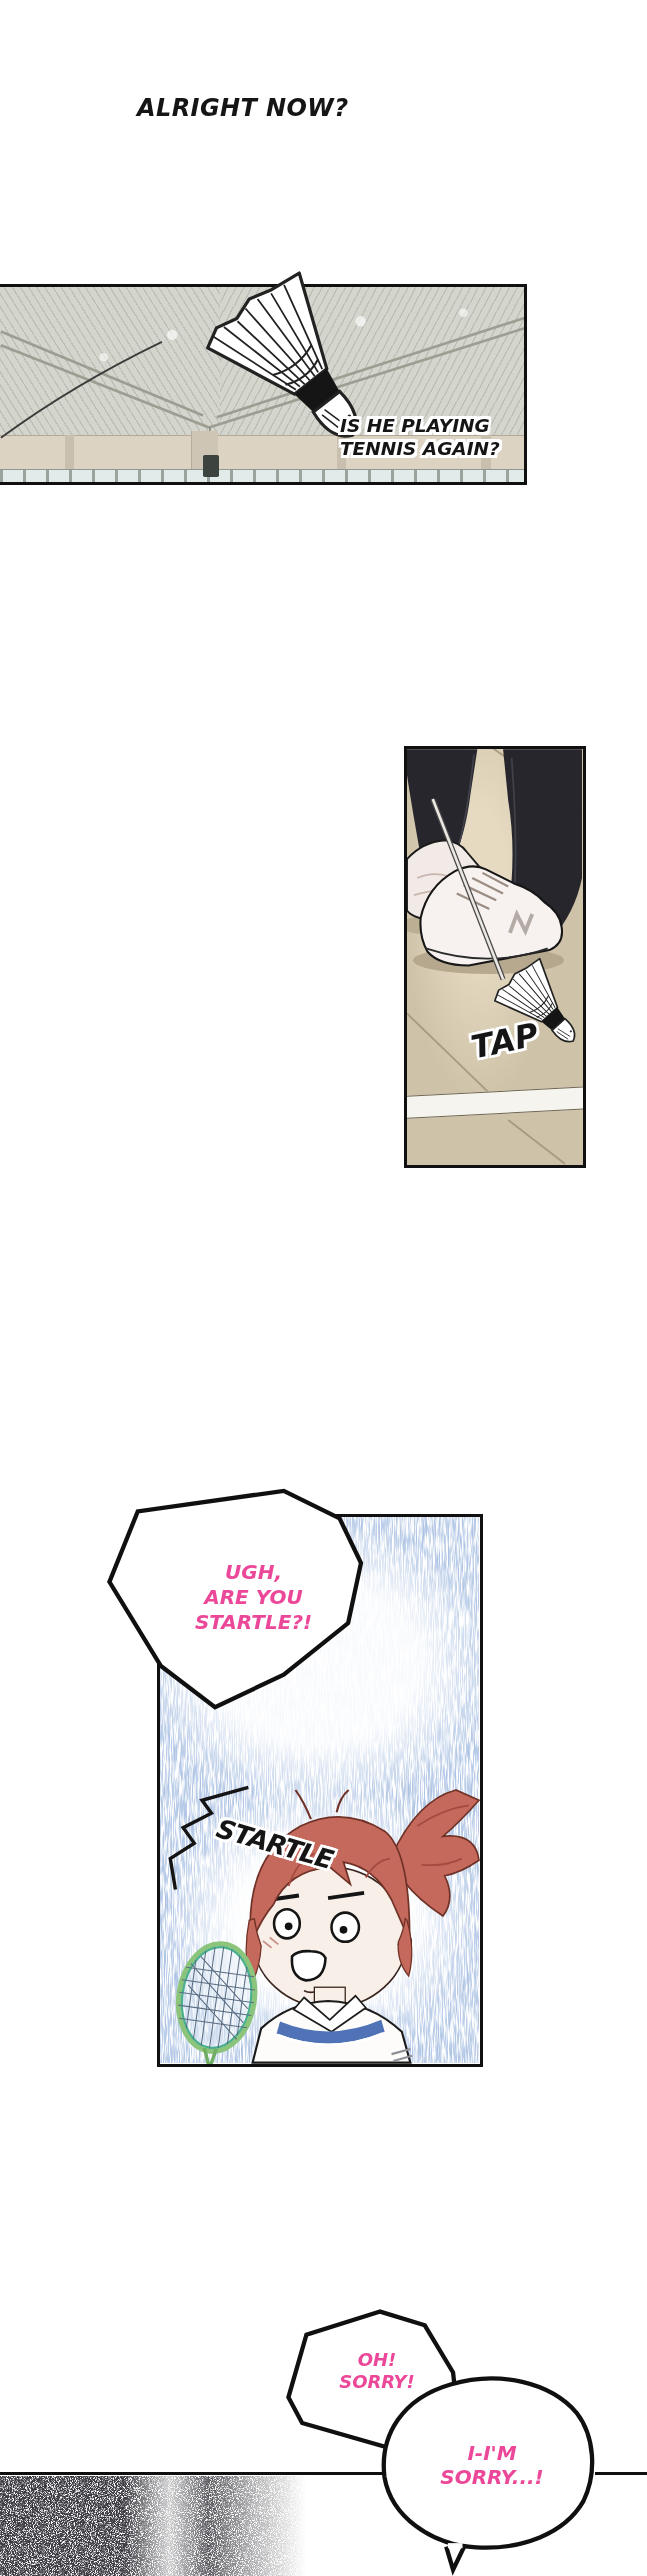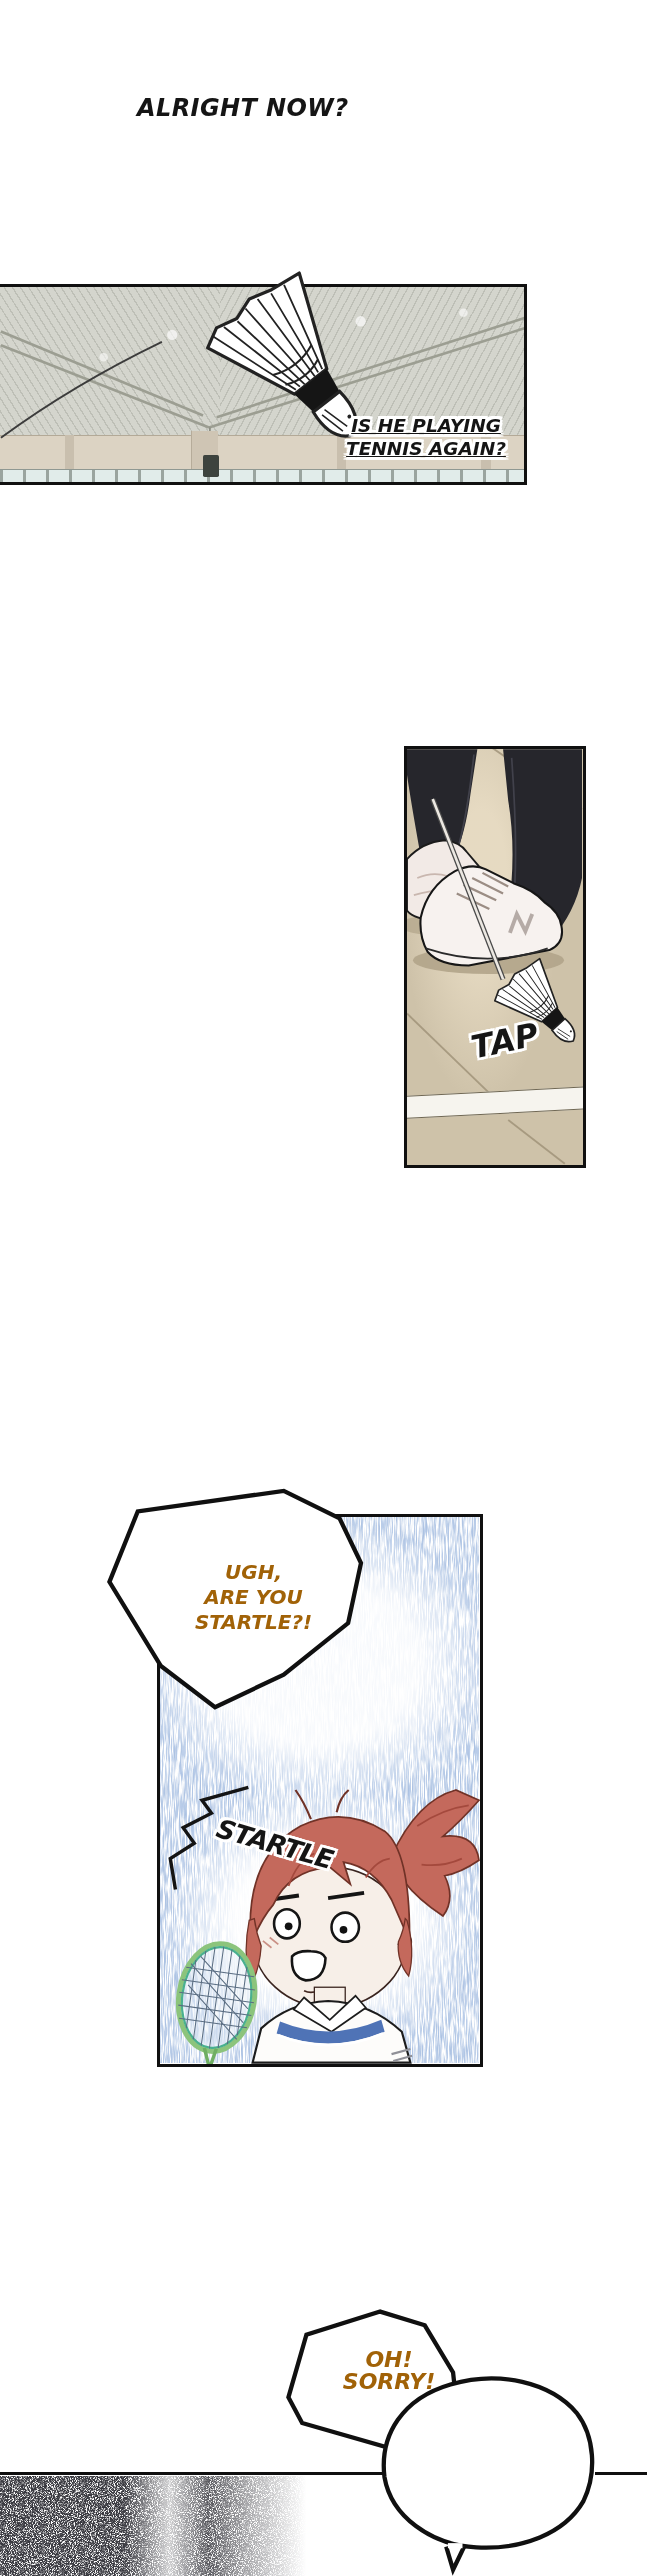--- a/index.html
+++ b/index.html
@@ -6,22 +6,22 @@
   #page{position:relative;width:647px;height:2576px;background:#fff;overflow:hidden;
         font-family:"DejaVu Sans","Liberation Sans",sans-serif;}
   .abs{position:absolute;}
   .comic{font-family:"DejaVu Sans","Liberation Sans",sans-serif;font-weight:bold;font-style:italic;
          color:#151515;white-space:nowrap;}
   .outline{text-shadow:-2.6px 0 0 #fff,2.6px 0 0 #fff,0 -2.6px 0 #fff,0 2.6px 0 #fff,
            -1.7px -1.7px 0 #fff,1.7px -1.7px 0 #fff,-1.7px 1.7px 0 #fff,1.7px 1.7px 0 #fff,
            -2.6px -2.6px 0 #fff,2.6px -2.6px 0 #fff,-2.6px 2.6px 0 #fff,2.6px 2.6px 0 #fff;}
   .panel{position:absolute;border:3.4px solid #101010;box-sizing:border-box;overflow:hidden;background:#fff;}
   svg{overflow:visible;}
-  .centertxt{text-align:center;text-decoration:underline;}
-  .bubbletxt{font-weight:bold;font-style:italic;color:#a16207;text-align:center;}
+  .centertxt{text-align:left;}
+  .bubbletxt{font-weight:bold;font-style:italic;color:#ec4899;text-align:center;}
   .bubbletxt span{display:block;}
 </style>
 </head>
 <body>
 
 <div id="page">
 
   <div class="abs comic" style="left:137px;top:94px;font-size:24px;letter-spacing:0.4px;">ALRIGHT NOW?</div>
 
   <div class="panel" style="left:0;top:284px;width:527px;height:201px;border-left:0;background:#d4d5cd;">
@@ -236,20 +236,24 @@
 
   <div class="abs" style="left:266px;top:2297px;width:381px;height:283px;z-index:9;">
     <svg width="381" height="283" viewBox="0 0 444 330">
 
       <polygon points="133,17 185,33 218,88 222,125 235,160 150,178 42,147 26,117 47,44" fill="#ffffff" stroke="#101010" stroke-width="5" stroke-linejoin="miter"></polygon>
 
       <path d="M138,210 C132,160 160,118 215,102 C272,85 332,100 362,135 C383,162 386,205 370,238 C348,276 298,295 245,292 C192,289 146,256 138,210 Z" fill="#ffffff" stroke="#101010" stroke-width="5"></path>
       <path d="M210,291 L218,318 L231,291" fill="#ffffff" stroke="#101010" stroke-width="5" stroke-linejoin="miter"></path>
       <path d="M212,290 L229,290" stroke="#fff" stroke-width="6"></path>
     </svg>
-    <div class="abs bubbletxt" style="left:63px;top:52px;width:120px;font-size:22px;line-height:22px;font-style:italic;">
+    <div class="abs bubbletxt" style="left:51px;top:52px;width:120px;font-size:18px;line-height:22px;font-style:italic;">
       <span>OH!</span>
       <span>SORRY!</span>
     </div>
+    <div class="abs bubbletxt" style="left:153px;top:144px;width:146px;font-size:20px;line-height:24px;font-style:italic;">
+      <span>I-I'M</span>
+      <span>SORRY...!</span>
+    </div>
   </div>
 
 </div>
 
 
 </body></html>

